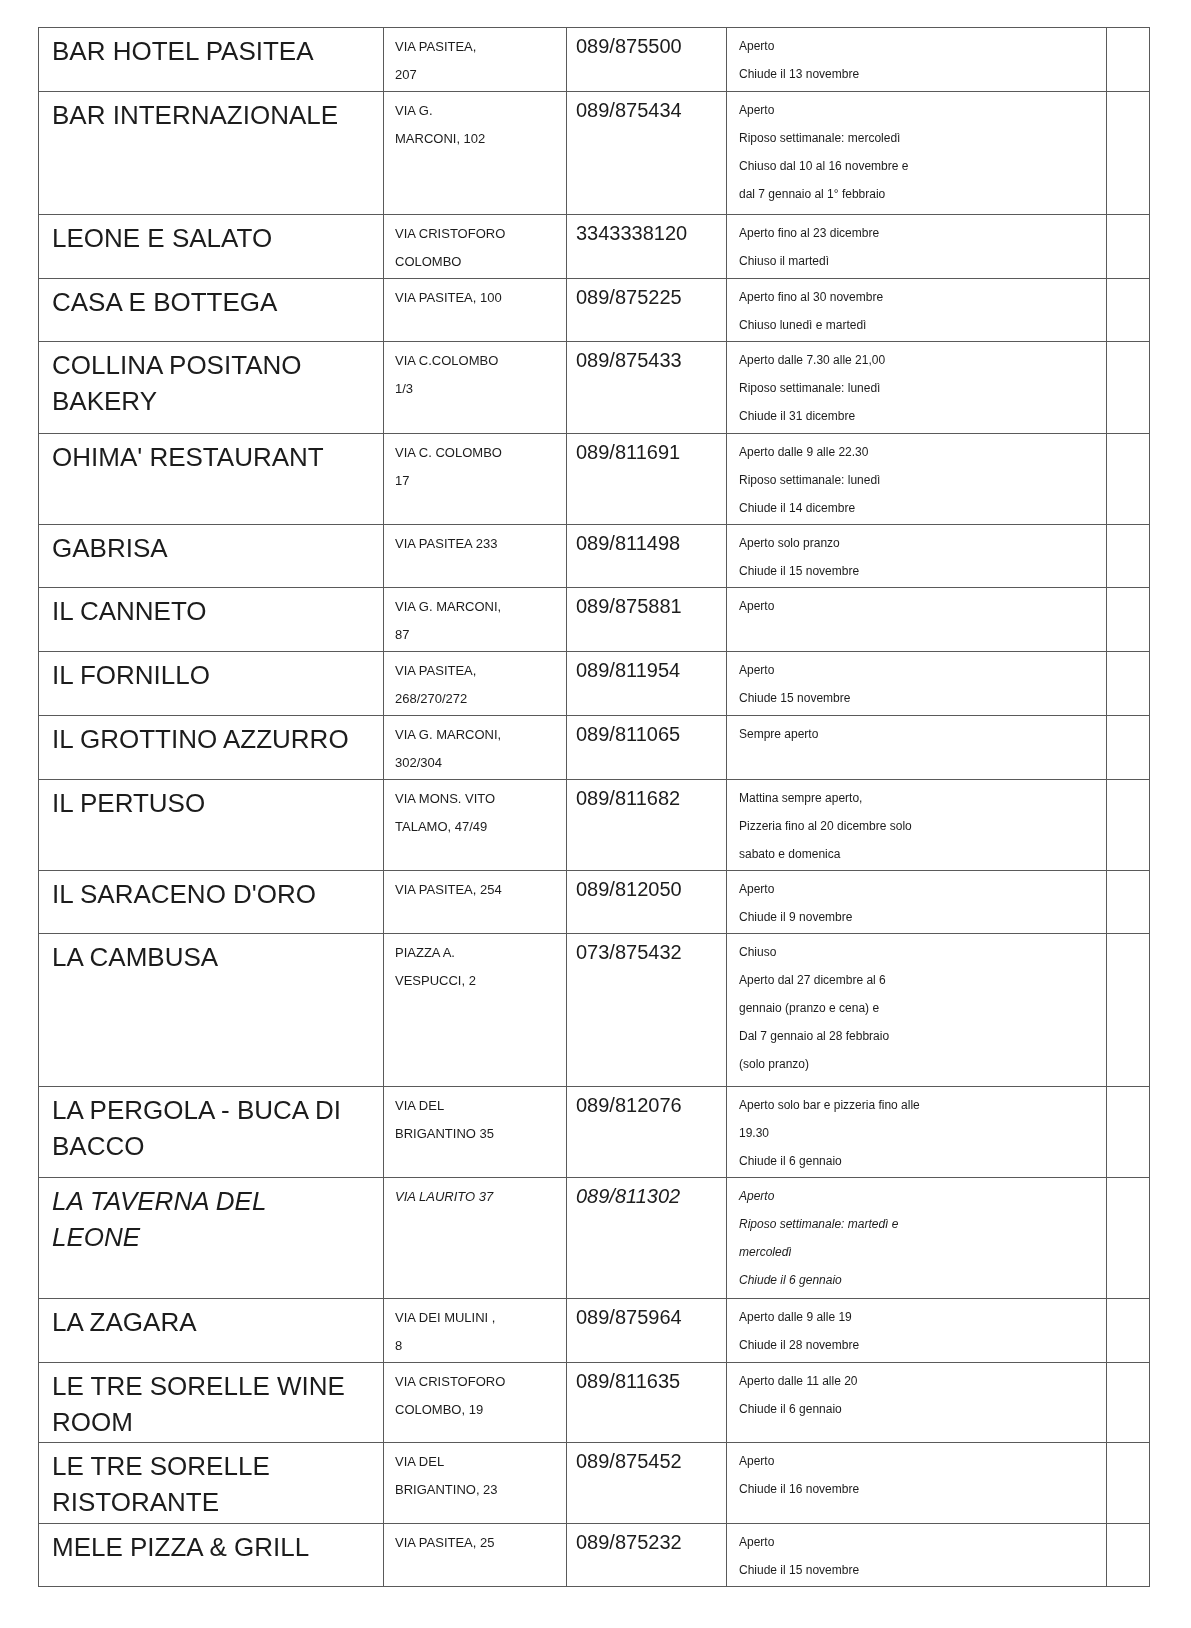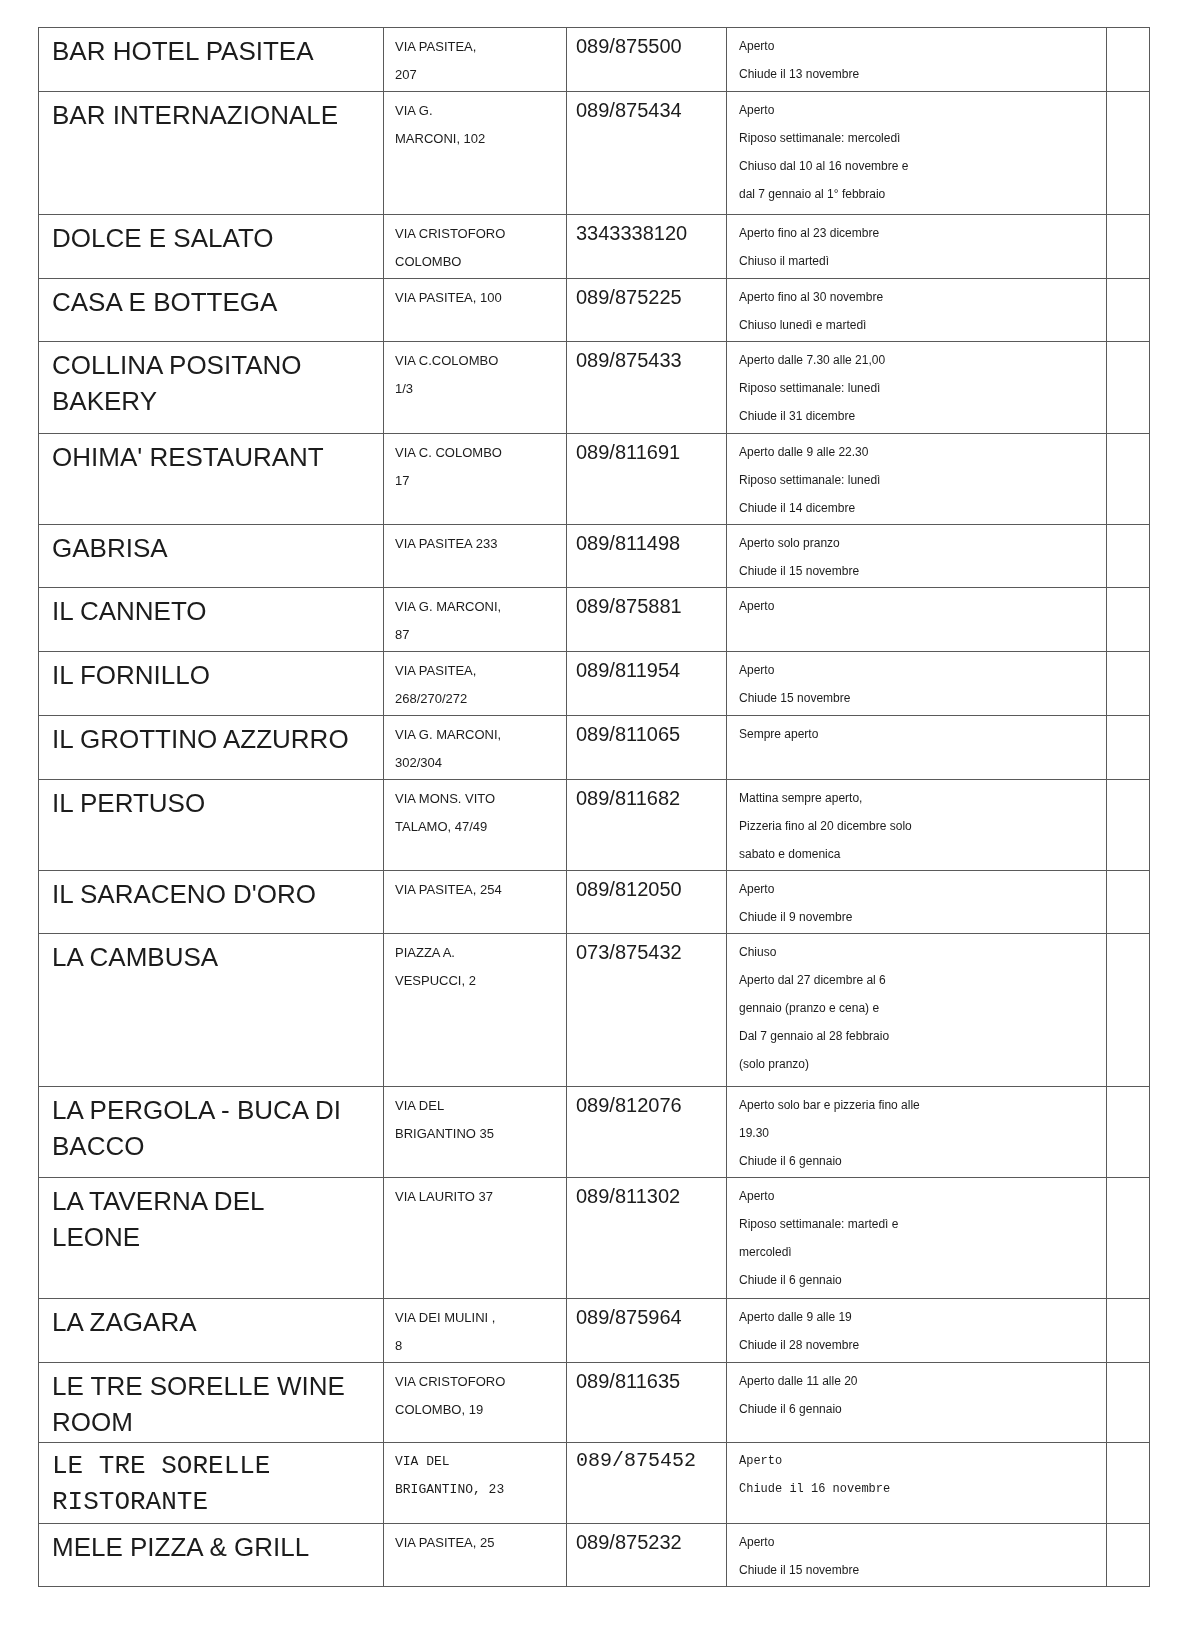--- a/index.html
+++ b/index.html
@@ -70,21 +70,21 @@
     <td class="c-addr">VIA G.
 MARCONI, 102</td>
     <td class="c-phone">089/875434</td>
     <td class="c-status">Aperto
 Riposo settimanale: mercoledì
 Chiuso dal 10 al 16 novembre e
 dal 7 gennaio al 1° febbraio</td>
     <td class="c-empty"></td>
   </tr>
         <tr style="height: 62px;">
-    <td class="c-name">DOLCE E SALATO</td>
+    <td class="c-name">LEONE E SALATO</td>
     <td class="c-addr">VIA CRISTOFORO
 COLOMBO</td>
     <td class="c-phone">3343338120</td>
     <td class="c-status">Aperto fino al 23 dicembre
 Chiuso il martedì</td>
     <td class="c-empty"></td>
   </tr>
         <tr style="height: 60px;">
     <td class="c-name">CASA E BOTTEGA</td>
     <td class="c-addr">VIA PASITEA, 100</td>
@@ -181,21 +181,21 @@
     <td class="c-name">LA PERGOLA - BUCA DI
 BACCO</td>
     <td class="c-addr">VIA DEL
 BRIGANTINO 35</td>
     <td class="c-phone">089/812076</td>
     <td class="c-status">Aperto solo bar e pizzeria fino alle
 19.30
 Chiude il 6 gennaio</td>
     <td class="c-empty"></td>
   </tr>
-        <tr style="height: 121px;">
+        <tr style="height: 121px; font-style: italic;">
     <td class="c-name">LA TAVERNA DEL
 LEONE</td>
     <td class="c-addr">VIA LAURITO 37</td>
     <td class="c-phone">089/811302</td>
     <td class="c-status">Aperto
 Riposo settimanale: martedì e
 mercoledì
 Chiude il 6 gennaio</td>
     <td class="c-empty"></td>
   </tr>
@@ -211,21 +211,21 @@
         <tr style="height: 77px;">
     <td class="c-name">LE TRE SORELLE WINE
 ROOM</td>
     <td class="c-addr">VIA CRISTOFORO
 COLOMBO, 19</td>
     <td class="c-phone">089/811635</td>
     <td class="c-status">Aperto dalle 11 alle 20
 Chiude il 6 gennaio</td>
     <td class="c-empty"></td>
   </tr>
-        <tr style="height: 81px; font-family: Liberation Mono, monospace;">
+        <tr style="height: 81px;">
     <td class="c-name">LE TRE SORELLE
 RISTORANTE</td>
     <td class="c-addr">VIA DEL
 BRIGANTINO, 23</td>
     <td class="c-phone">089/875452</td>
     <td class="c-status">Aperto
 Chiude il 16 novembre</td>
     <td class="c-empty"></td>
   </tr>
         <tr style="height: 60px;">

